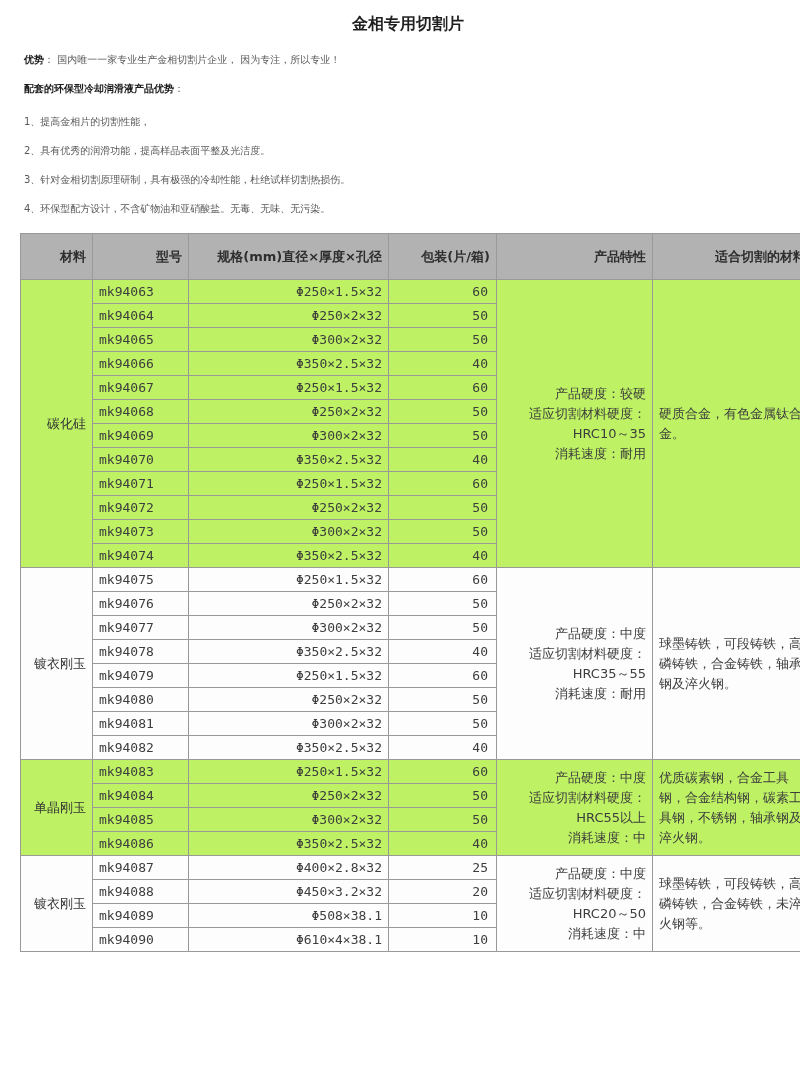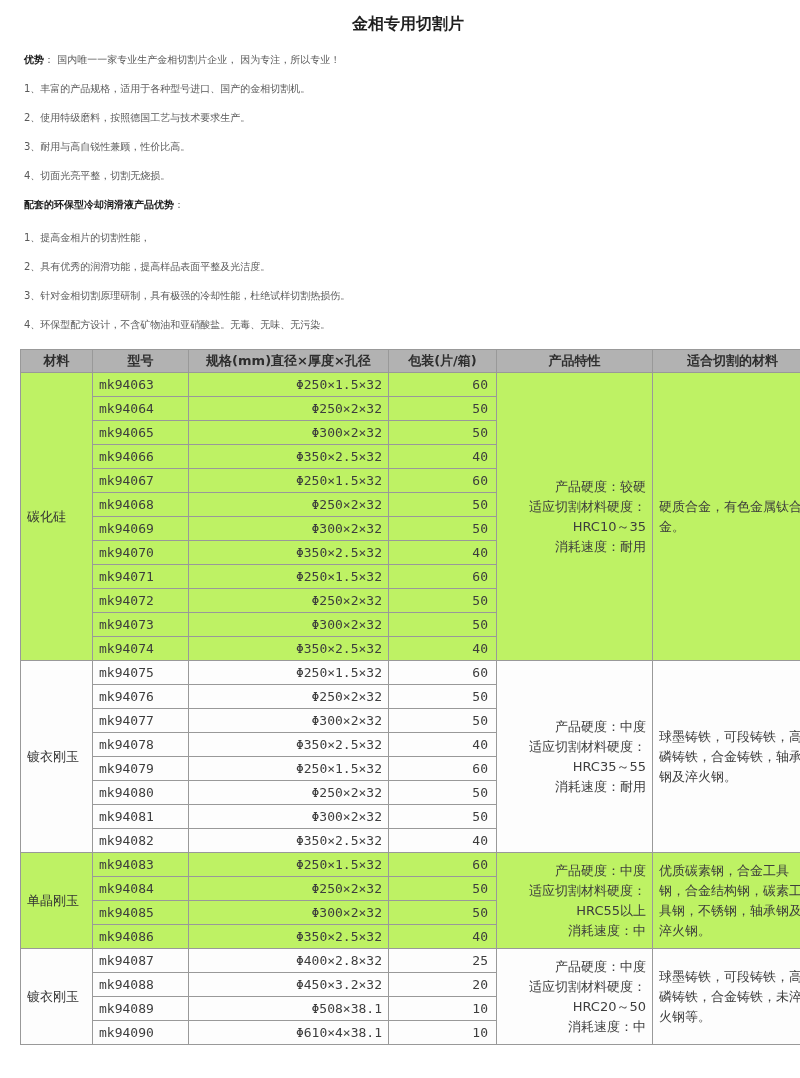--- a/index.html
+++ b/index.html
@@ -28,48 +28,42 @@
     font-size:13px; color:#3d3d3d;
   }
   table.products th, table.products td {
     border:1px solid #999999;
     padding:2px 6px;
     vertical-align:middle;
     overflow:hidden;
   }
   table.products thead th {
     background:#b2b2b2; color:#2e2e2e; font-weight:bold;
-    text-align:center; height:23px; font-size:13px;
+    text-align:right; height:46px; font-size:13px;
   }
   table.products tbody tr { height:24px; }
   tr.g-shade td { background:#bef264; }
   tr.g-plain td { background:#fdfdfd; }
   .mono { font-family:"DejaVu Sans Mono","Liberation Mono",monospace; }
-  .cell-material { text-align:left; font-size:13px; color:#333; }
+  .cell-material { text-align:right; font-size:13px; color:#333; }
   .cell-model { text-align:left; }
   .cell-spec { text-align:right; }
   .cell-pack { text-align:right; padding-right:8px !important; }
   .cell-features { text-align:right; line-height:20px; font-size:13px; }
   .cell-suitable { text-align:left; line-height:20px; font-size:13px; }
 </style>
 </head>
 <body>
 
 <div class="page">
 
   <div class="title">金相专用切割片</div>
 
   <p class="line"><b>优势</b><span>： 国内唯一一家专业生产金相切割片企业， 因为专注，所以专业！</span></p>
 
-  <div class="list" id="advantage-list">
-      <p class="line">1、丰富的产品规格，适用于各种型号进口、国产的金相切割机。</p>
-      <p class="line">2、使用特级磨料，按照德国工艺与技术要求生产。</p>
-      <p class="line">3、耐用与高自锐性兼顾，性价比高。</p>
-      <p class="line">4、切面光亮平整，切割无烧损。</p>
-    </div>
 
   <p class="line"><b>配套的环保型冷却润滑液产品优势</b><span>：</span></p>
 
   <div class="list coolant-list" id="coolant-list">
       <p class="line">1、提高金相片的切割性能，</p>
       <p class="line">2、具有优秀的润滑功能，提高样品表面平整及光洁度。</p>
       <p class="line">3、针对金相切割原理研制，具有极强的冷却性能，杜绝试样切割热损伤。</p>
       <p class="line">4、环保型配方设计，不含矿物油和亚硝酸盐。无毒、无味、无污染。</p>
     </div>
 

